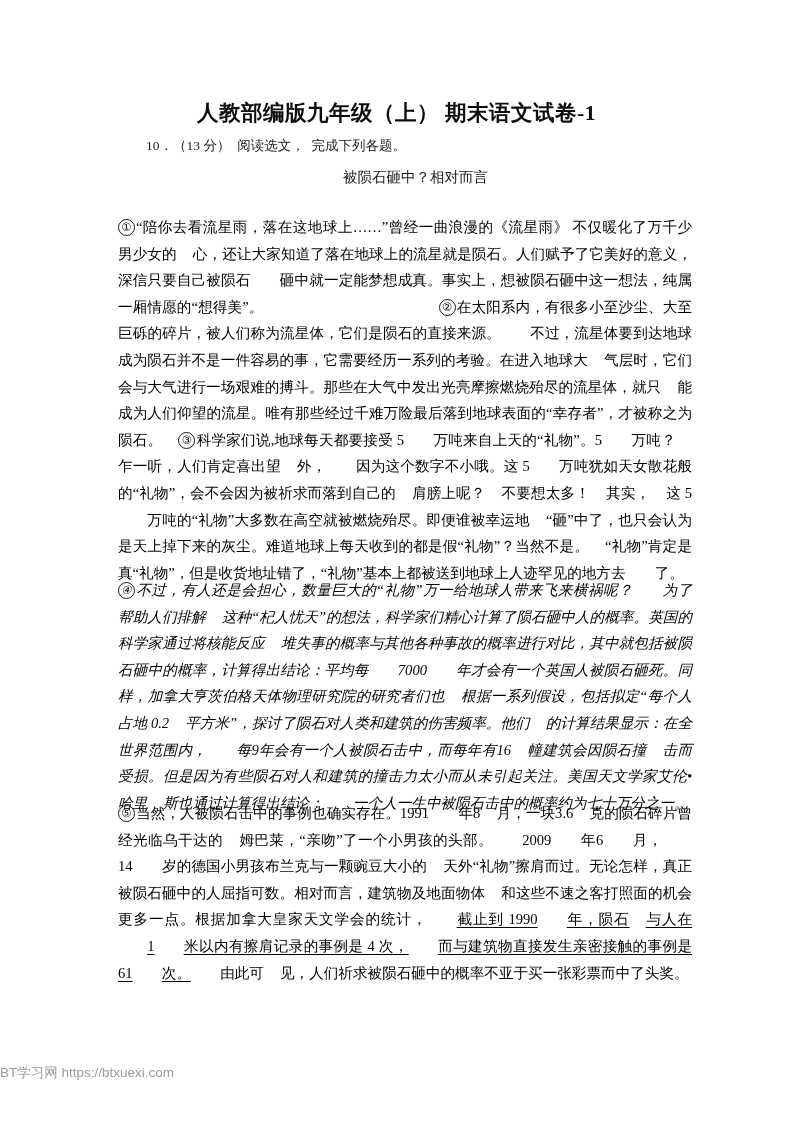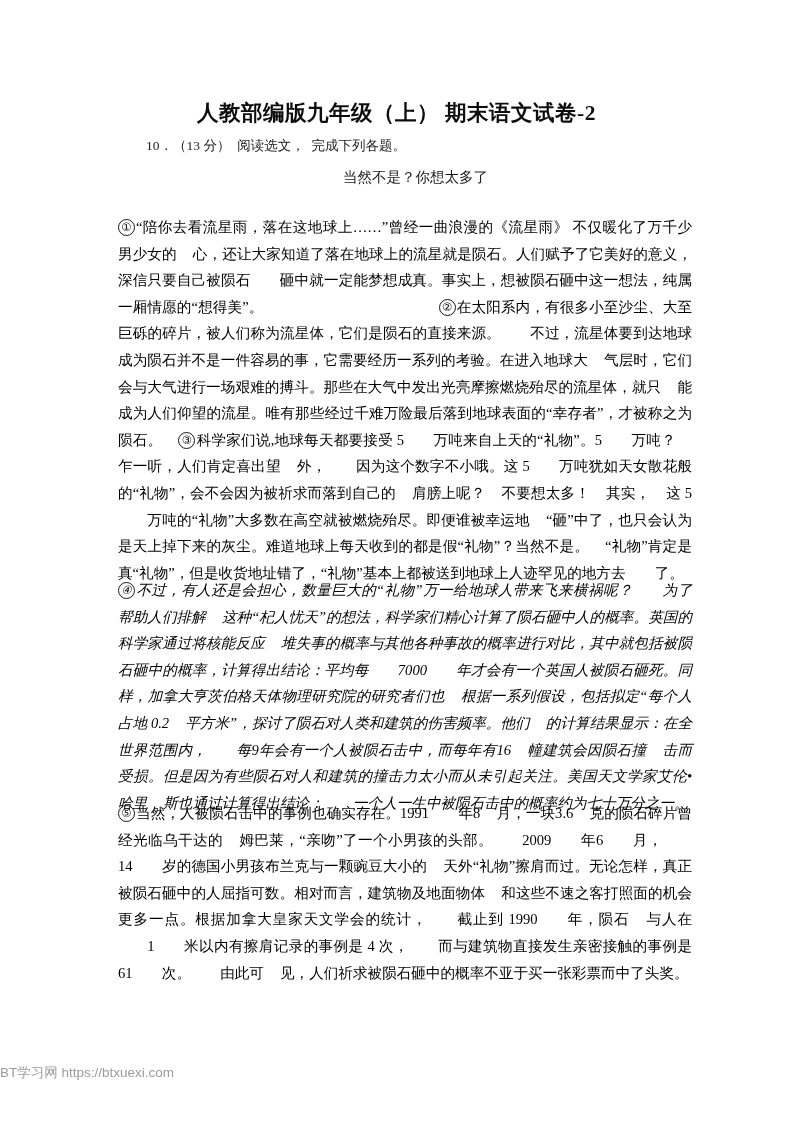--- a/index.html
+++ b/index.html
@@ -76,45 +76,45 @@
     border-radius: 50%;
     width: 15px;
     height: 15px;
     line-height: 14px;
     text-align: center;
     font-size: 11.5px;
     vertical-align: 1px;
     margin-right: 1px;
     font-family: "Liberation Sans", sans-serif;
   }
-  .u { text-underline-offset: 3px; }
+  .u { text-decoration: underline; text-underline-offset: 3px; }
   .sp { display: inline-block; width: 1.1em; }
   .sp2 { display: inline-block; width: 2.0em; }
 
   .footer {
     position: absolute;
     left: 0;
     top: 1064px;
     width: 793px;
     text-align: left;
     font-size: 13.5px;
     color: #9b9b9b;
     font-family: "Liberation Sans", "DejaVu Sans", sans-serif;
   }
 </style>
 </head>
 <body>
 
 <div class="page">
 
-  <div class="doc-title">人教部编版九年级（上） 期末语文试卷-2</div>
+  <div class="doc-title">人教部编版九年级（上） 期末语文试卷-1</div>
 
   <div class="q-line">10．（13 分）  阅读选文，  完成下列各题。</div>
 
-  <div class="sub-title">当然不是？你想太多了</div>
+  <div class="sub-title">被陨石砸中？相对而言</div>
 
   <div class="body-block" id="para-1">
     <span class="circ">①</span><span>“陪你去看流星雨，落在这地球上……”曾经一曲浪漫的《流星雨》 不仅暖化了万千少男少女的</span><span class="sp"></span><span>心，还让大家知道了落在地球上的流星就是陨石。人们赋予了它美好的意义，深信只要自己被陨石</span><span class="sp2"></span><span>砸中就一定能梦想成真。事实上，想被陨石砸中这一想法，纯属一厢情愿的“想得美”。</span><span class="sp2"></span><span class="sp2"></span><span class="sp2"></span><span class="sp2"></span><span class="sp2"></span><span class="sp2"></span><span class="circ">②</span><span>在太阳系内，有很多小至沙尘、大至巨砾的碎片，被人们称为流星体，它们是陨石的直接来源。</span><span class="sp2"></span><span>不过，流星体要到达地球成为陨石并不是一件容易的事，它需要经历一系列的考验。在进入地球大</span><span class="sp"></span><span>气层时，它们会与大气进行一场艰难的搏斗。那些在大气中发出光亮摩擦燃烧殆尽的流星体，就只</span><span class="sp"></span><span>能成为人们仰望的流星。唯有那些经过千难万险最后落到地球表面的“幸存者”，才被称之为陨石。</span><span class="sp"></span><span class="circ">③</span><span>科学家们说,地球每天都要接受 5</span><span class="sp2"></span><span>万吨来自上天的“礼物”。5</span><span class="sp2"></span><span>万吨？</span><span class="sp"></span><span>乍一听，人们肯定喜出望</span><span class="sp"></span><span>外，</span><span class="sp2"></span><span>因为这个数字不小哦。这 5</span><span class="sp2"></span><span>万吨犹如天女散花般的“礼物”，会不会因为被祈求而落到自己的</span><span class="sp"></span><span>肩膀上呢？</span><span class="sp"></span><span>不要想太多！</span><span class="sp"></span><span>其实，</span><span class="sp"></span><span>这 5</span><span class="sp2"></span><span>万吨的“礼物”大多数在高空就被燃烧殆尽。即便谁被幸运地</span><span class="sp"></span><span>“砸”中了，也只会认为是天上掉下来的灰尘。难道地球上每天收到的都是假“礼物”？当然不是。</span><span class="sp"></span><span>“礼物”肯定是真“礼物”，但是收货地址错了，“礼物”基本上都被送到地球上人迹罕见的地方去</span><span class="sp2"></span><span>了。</span>
   </div>
 
   <div class="body-block" id="para-4">
     <span class="circ">④</span><span>不过，有人还是会担心，数量巨大的“礼物”万一给地球人带来飞来横祸呢？</span><span class="sp2"></span><span>为了帮助人们排解</span><span class="sp"></span><span>这种“杞人忧天”的想法，科学家们精心计算了陨石砸中人的概率。英国的科学家通过将核能反应</span><span class="sp"></span><span>堆失事的概率与其他各种事故的概率进行对比，其中就包括被陨石砸中的概率，计算得出结论：平均每</span><span class="sp2"></span><span>7000</span><span class="sp2"></span><span>年才会有一个英国人被陨石砸死。同样，加拿大亨茨伯格天体物理研究院的研究者们也</span><span class="sp"></span><span>根据一系列假设，包括拟定“每个人占地 0.2</span><span class="sp"></span><span>平方米”，探讨了陨石对人类和建筑的伤害频率。他们</span><span class="sp"></span><span>的计算结果显示：在全世界范围内，</span><span class="sp2"></span><span>每9年会有一个人被陨石击中，而每年有16</span><span class="sp"></span><span>幢建筑会因陨石撞</span><span class="sp"></span><span>击而受损。但是因为有些陨石对人和建筑的撞击力太小而从未引起关注。美国天文学家艾伦•哈里</span><span class="sp"></span><span>斯也通过计算得出结论：</span><span class="sp2"></span><span>一个人一生中被陨石击中的概率约为七十万分之一。</span>
   </div>
 
   <div class="body-block" id="para-5">

